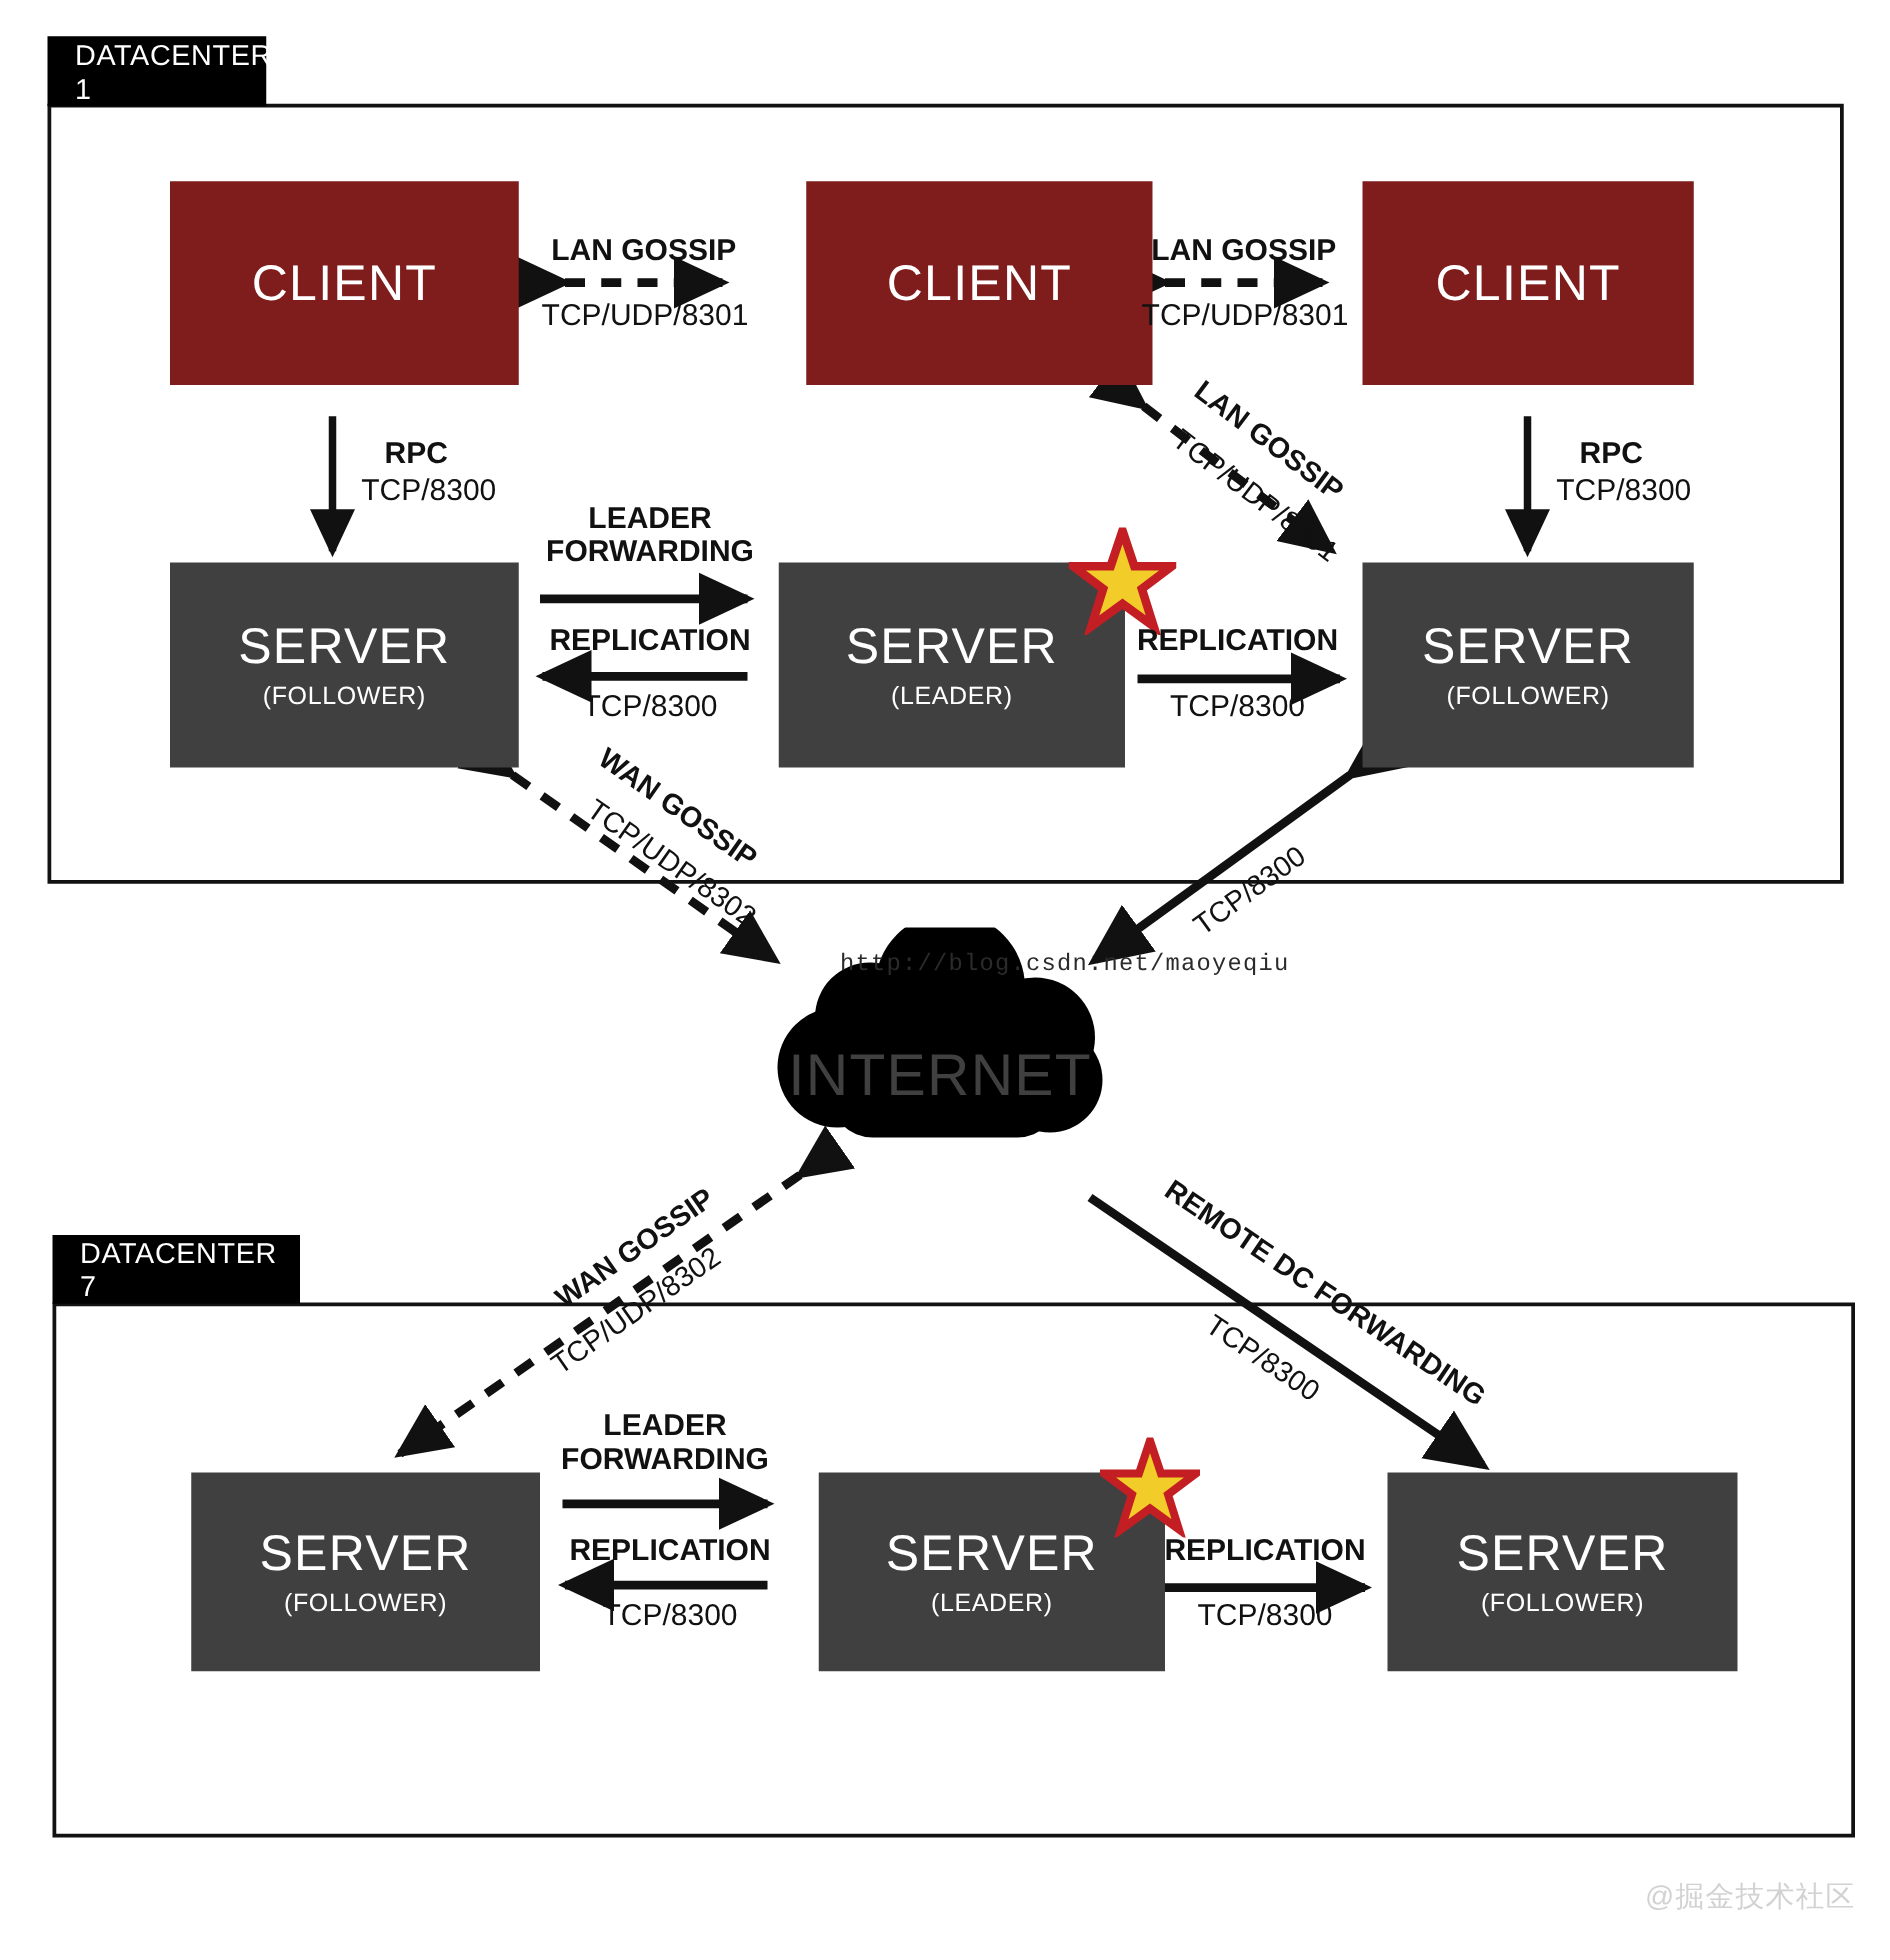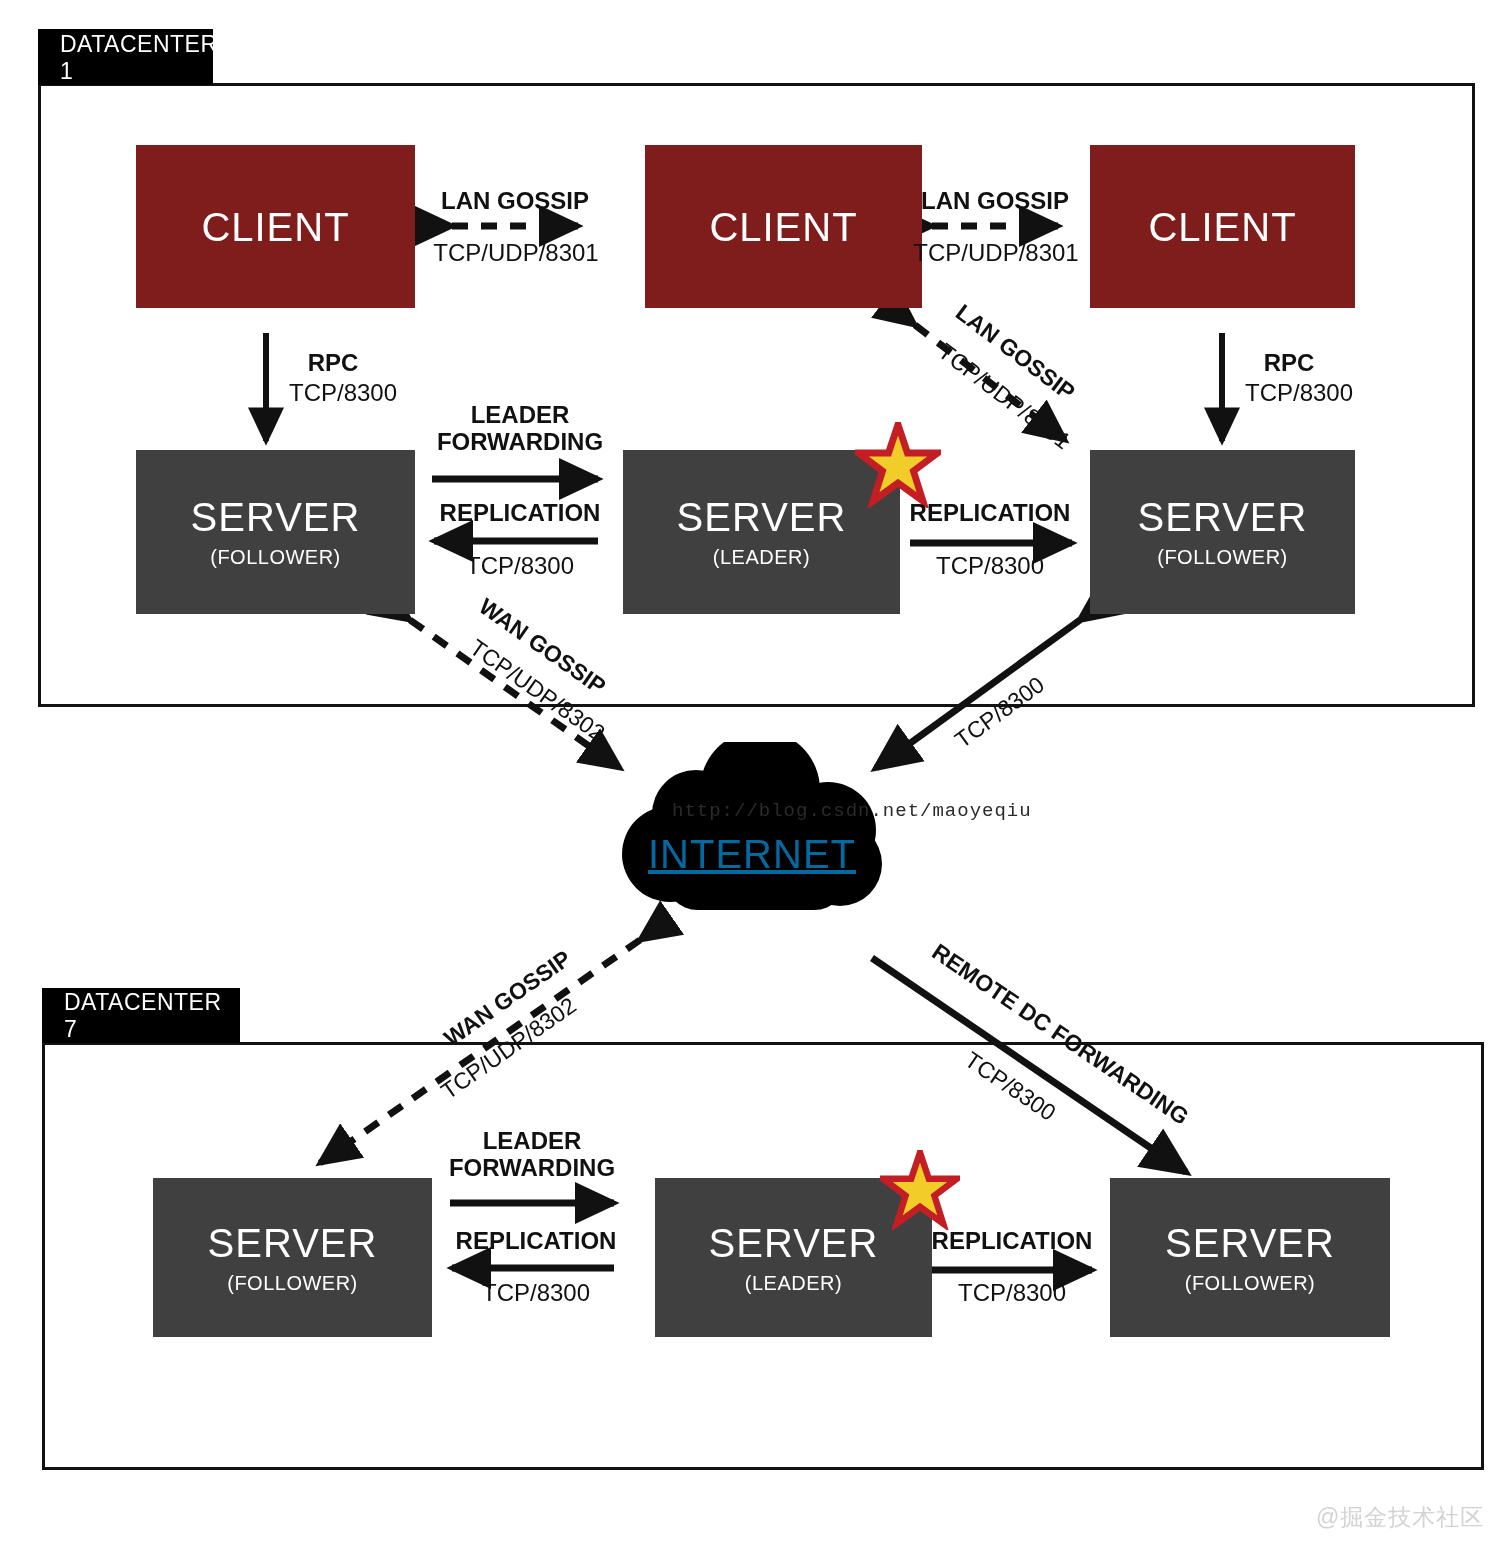--- a/index.html
+++ b/index.html
@@ -26,21 +26,21 @@
   .f23{font-size:23px;}
   .f24{font-size:24px;}
 
   .rot-a{transform-origin:center center;}
 
   
   .star{position:absolute;}
 
   
   #cloud{position:absolute;}
-  #cloud-text{position:absolute;color:#0369a1;font-size:40px;letter-spacing:1px;text-decoration:underline;}
+  #cloud-text{position:absolute;color:#404040;font-size:47px;letter-spacing:1px;}
   #cloud-wm{position:absolute;color:#2b2b2b;font-family:"Liberation Mono",monospace;
             font-size:19px;letter-spacing:1px;white-space:nowrap;}
 
   
   #jj-wm{position:absolute;color:#d2d2d2;font-size:23px;letter-spacing:1px;white-space:nowrap;}
 
   svg.ov{position:absolute;left:0;top:0;width:1512px;height:1568px;pointer-events:none;}
 </style>
 </head>
 <body>
@@ -215,21 +215,21 @@
   <svg id="cloud" style="left:612px;top:742px;width:280px;height:180px;" viewBox="0 0 280 180">
     <g fill="#000">
       <circle cx="84" cy="72" r="44"></circle>
       <circle cx="148" cy="48" r="60"></circle>
       <circle cx="216" cy="88" r="48"></circle>
       <circle cx="58" cy="112" r="48"></circle>
       <circle cx="228" cy="122" r="42"></circle>
       <rect x="52" y="96" width="184" height="72" rx="34"></rect>
     </g>
   </svg>
-  <div id="cloud-wm" style="left:672px;top:800px;">http://blog.csdn.net/maoyeqiu</div>
+  <div id="cloud-wm" style="left:672px;top:760px;">http://blog.csdn.net/maoyeqiu</div>
   <div id="cloud-text" style="left:612px;top:832px;width:280px;text-align:center;">INTERNET</div>
 
   <div class="lbl bold f23 rot-a" style="left:418px;top:986px;width:180px;transform:rotate(-35deg);">
     <span>WAN GOSSIP</span>
   </div>
   <div class="lbl f23 rot-a" style="left:404px;top:1036px;width:210px;transform:rotate(-35deg);">
     <span>TCP/UDP/8302</span>
   </div>
 
   <div class="lbl bold f23 rot-a" style="left:890px;top:1022px;width:340px;transform:rotate(34deg);">

